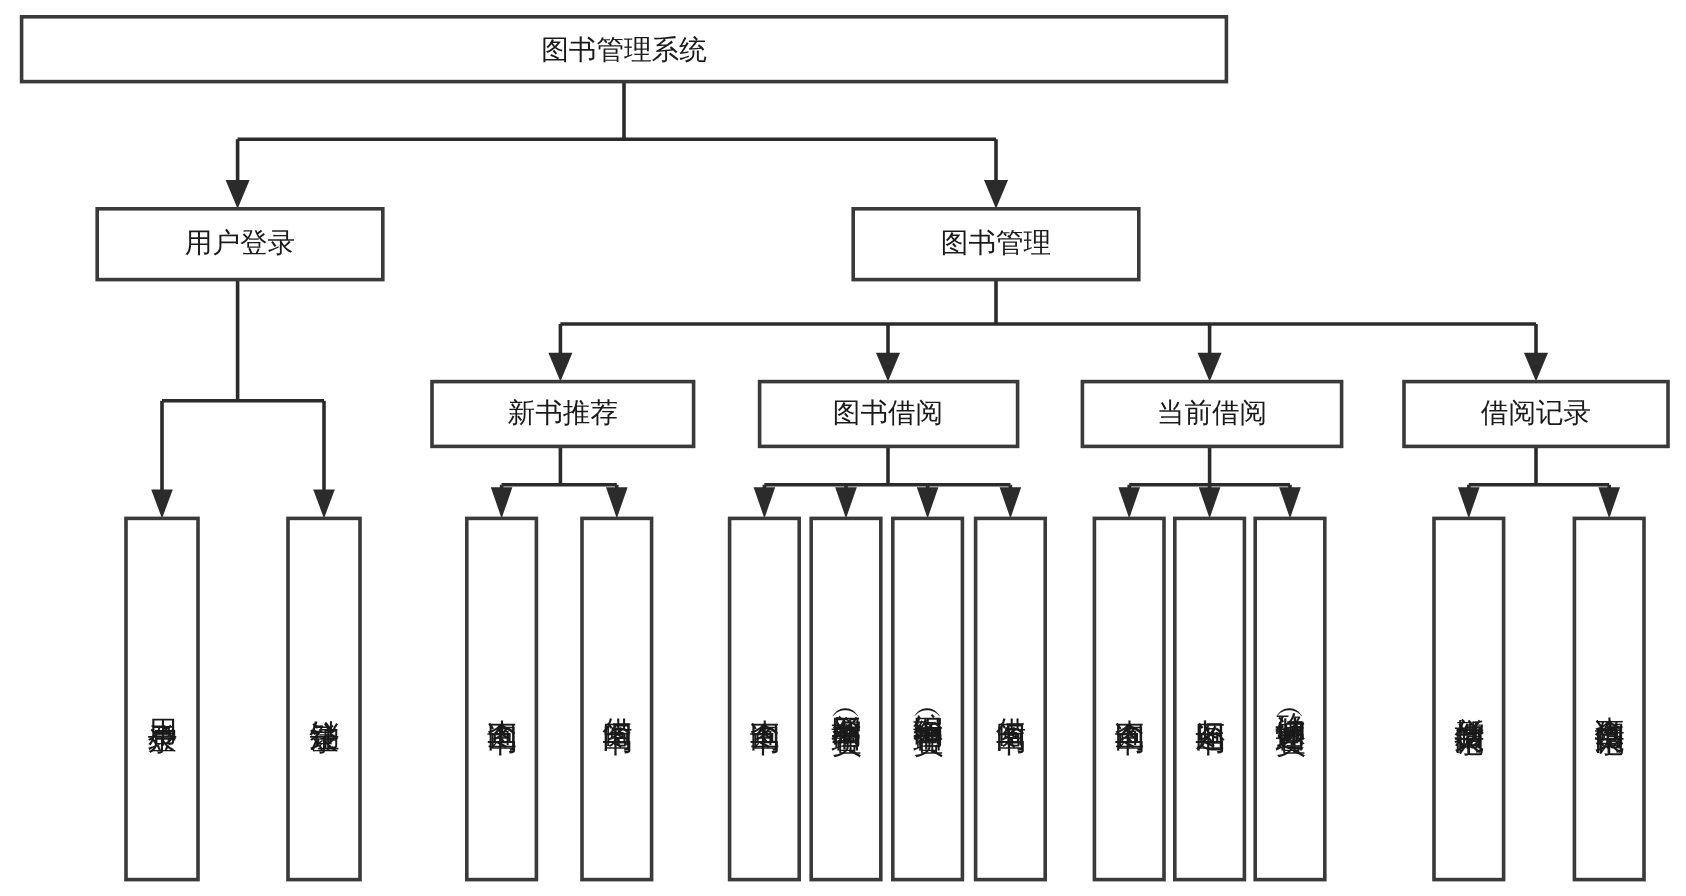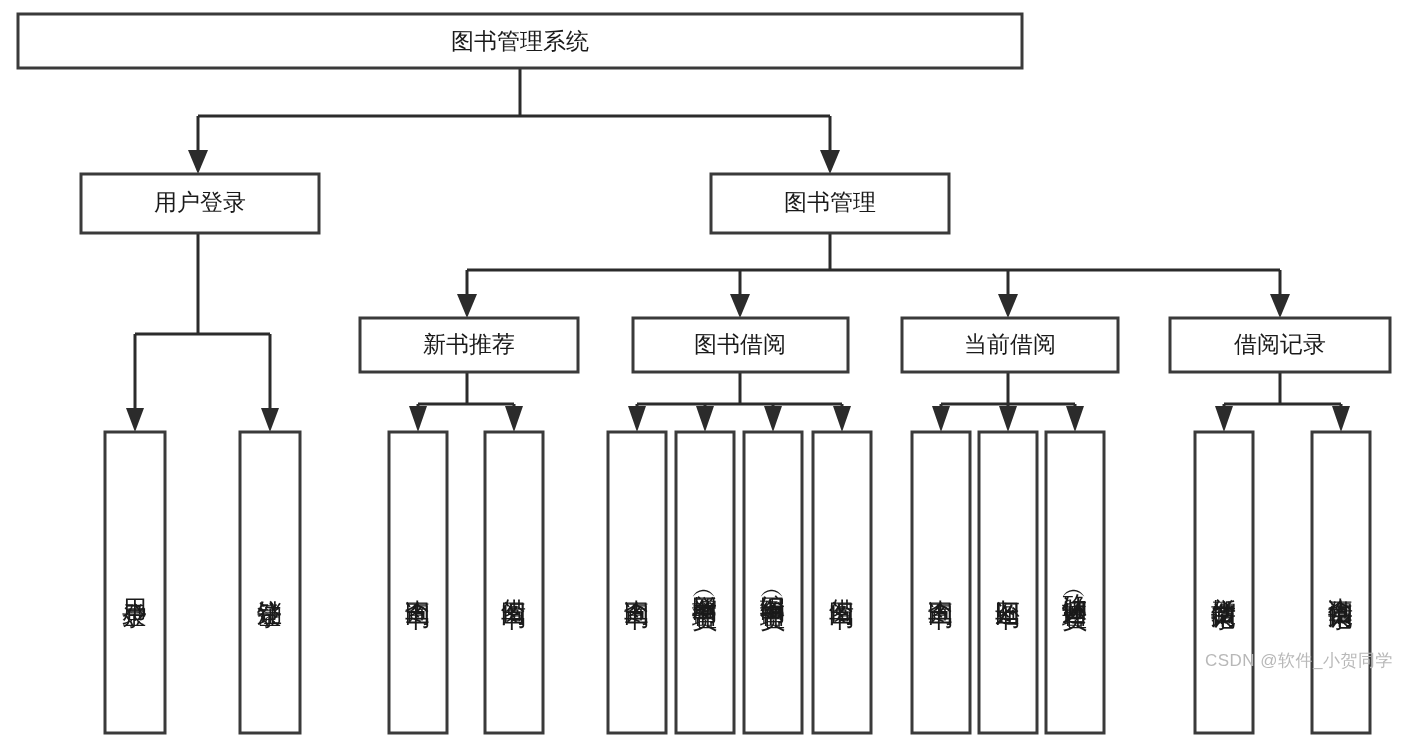--- a/index.html
+++ b/index.html
@@ -240,14 +240,13 @@
       <rect class="node-box" x="1195" y="432" width="58" height="301"></rect>
       <text class="node-label-v" x="1224" y="583">新增借阅记录</text>
     </g>
     <g>
       <rect class="node-box" x="1312" y="432" width="58" height="301"></rect>
       <text class="node-label-v" x="1341" y="583">查询借阅记录</text>
     </g>
 
   </svg>
 
-  <div class="watermark-text">CSDN @软件_小贺同学</div>
 </div>
 
 </body></html>

